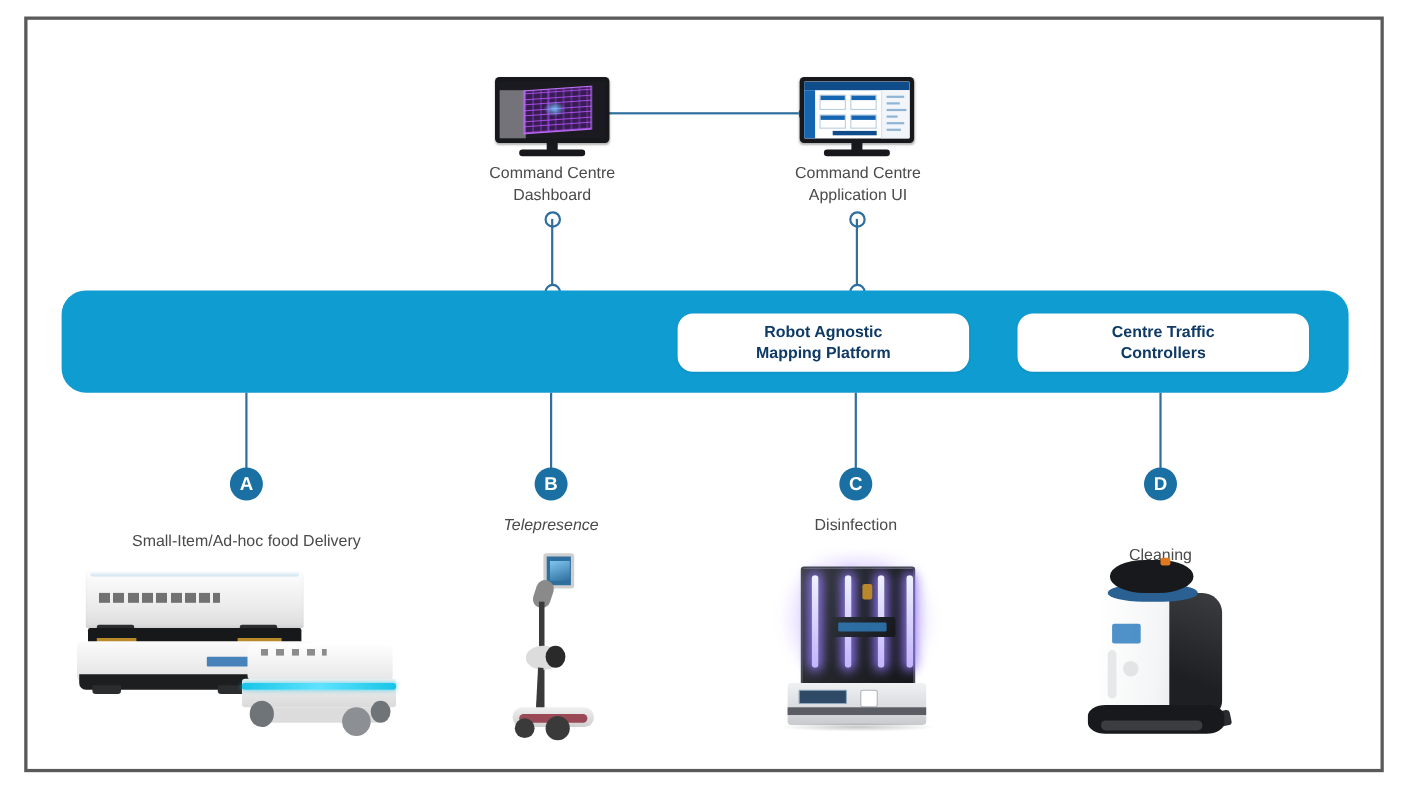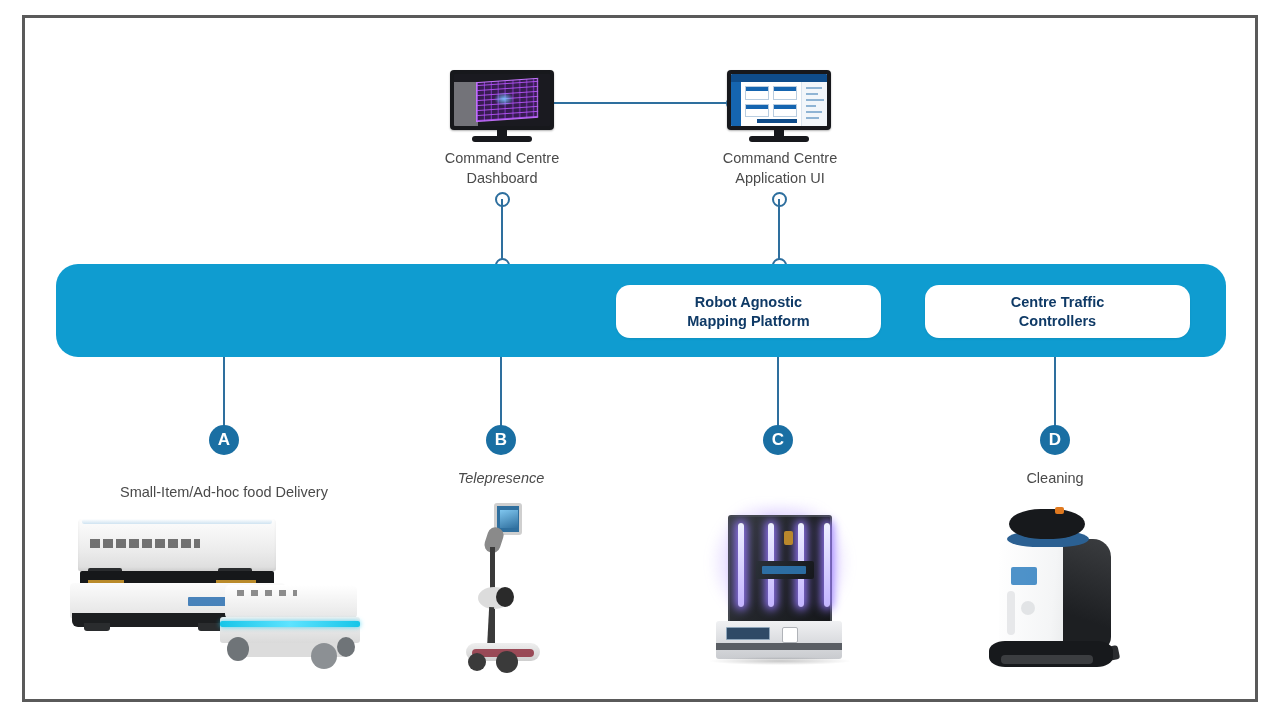--- a/index.html
+++ b/index.html
@@ -412,24 +412,25 @@
   <div class="vline" style="left:223px; top:357px; height:70px;"></div>
   <div class="badge" style="left:209px; top:425px;">A</div>
   <div class="branch-caption" style="left:24px; top:484px; width:400px;">Small-Item/Ad-hoc food Delivery</div>
 
   <div class="vline" style="left:500px; top:357px; height:70px;"></div>
   <div class="badge" style="left:486px; top:425px;">B</div>
   <div class="branch-caption" style="left:351px; top:470px; width:300px;font-style:italic;">Telepresence</div>
 
   <div class="vline" style="left:777px; top:357px; height:70px;"></div>
   <div class="badge" style="left:763px; top:425px;">C</div>
+  <div class="branch-caption" style="left:628px; top:470px; width:300px;">Disinfection</div>
 
   <div class="vline" style="left:1054px; top:357px; height:70px;"></div>
   <div class="badge" style="left:1040px; top:425px;">D</div>
-  <div class="branch-caption" style="left:905px; top:470px; width:300px;">Cleaning</div>
+  <div class="branch-caption" style="left:905px; top:497px; width:300px;">Cleaning</div>
 
   <div class="robot" style="left:70px; top:505px; width:300px; height:165px;">
     <div style="position:absolute; left:0; top:0; width:220px; height:130px;">
       <div class="amr-top"></div>
       <div class="amr-topline"></div>
       <div class="amr-label"></div>
       <div class="amr-blk-l"></div>
       <div class="amr-blk-r"></div>
       <div class="amr-gap"></div>
       <div class="amr-gold-l"></div>

